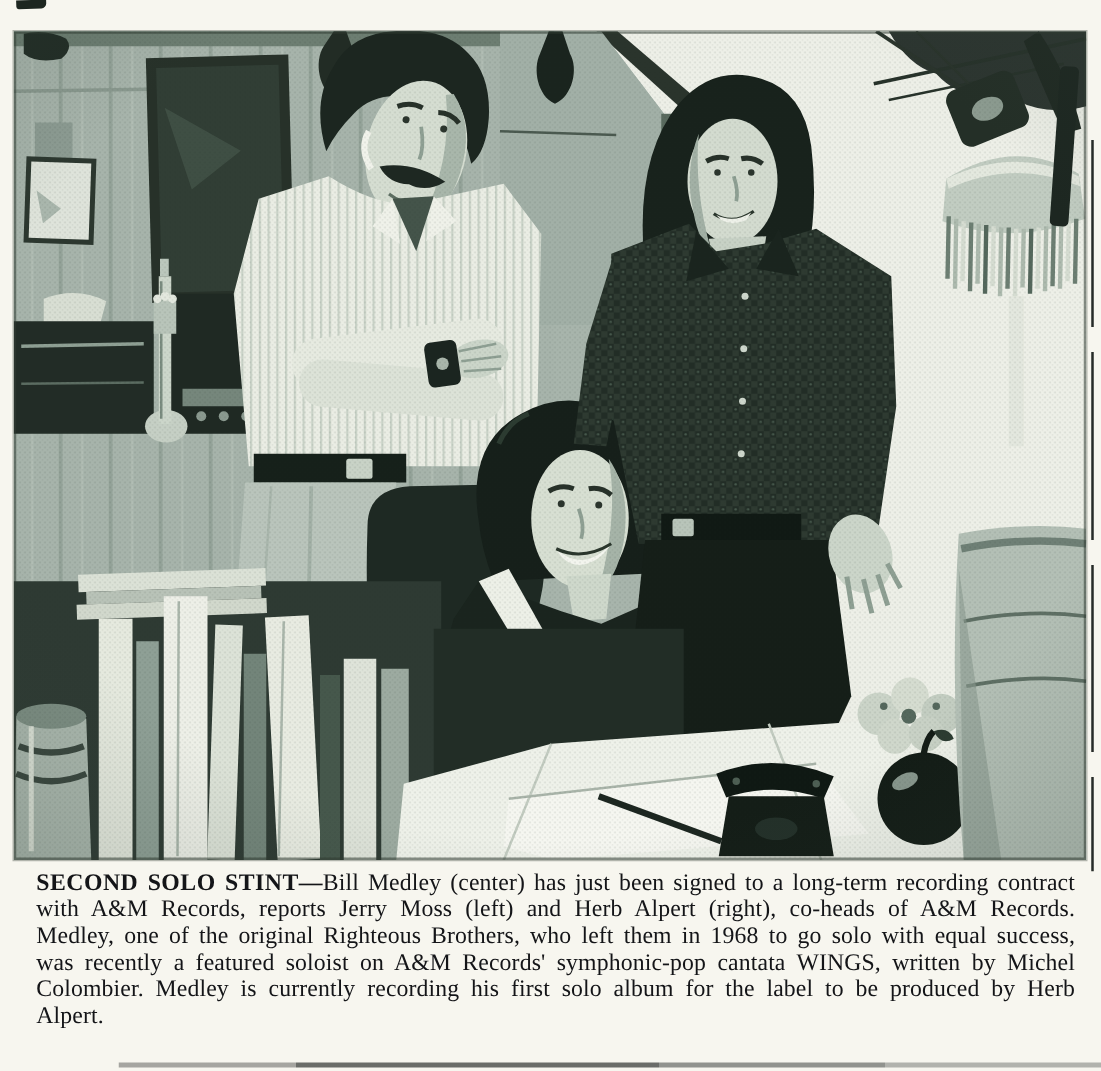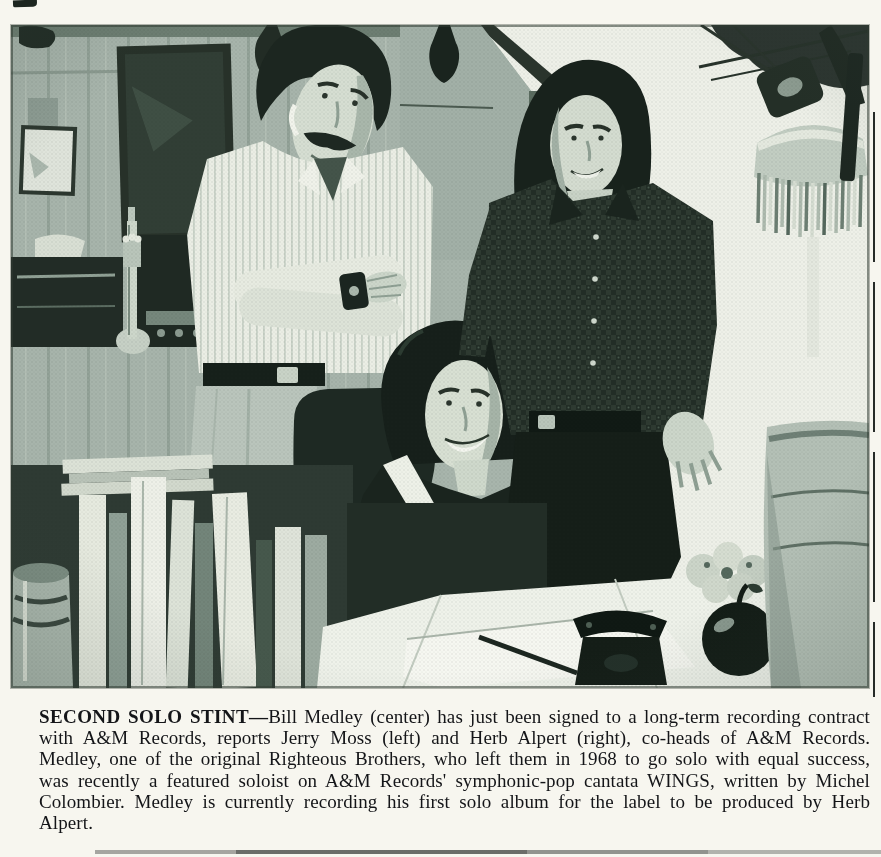--- a/index.html
+++ b/index.html
@@ -17,21 +17,21 @@
     position:absolute;left:11px;top:25px;width:858px;height:663px;margin:0;
     box-shadow:0 0 0 1px rgba(47,58,50,.35);
     background:#e8ece4;
   }
   figure.photo svg{display:block;width:100%;height:100%;}
   .column-rule{
     position:absolute;left:873px;top:112px;width:2px;height:585px;
     background:repeating-linear-gradient(180deg,#262b28 0 150px,rgba(38,43,40,0) 150px 170px);
   }
   .caption{
-    position:absolute;left:27px;top:694px;width:831px;margin:12px;
+    position:absolute;left:27px;top:694px;width:831px;margin:2px;
     font-size:19px;line-height:21.2px;color:#141518;
     text-align:justify;letter-spacing:.1px;word-spacing:1.5px;
   }
   .caption .lead{font-weight:bold;letter-spacing:.4px;}
   .caption .sep{font-weight:bold;}
   .bottom-rule{
     position:absolute;left:95px;top:850px;width:786px;height:4px;
     background:linear-gradient(90deg,#8a8a86 0 18%,#3c3f3c 18% 55%,#6f726e 55% 78%,#9a9c97 78% 100%);
     opacity:.75;
   }

